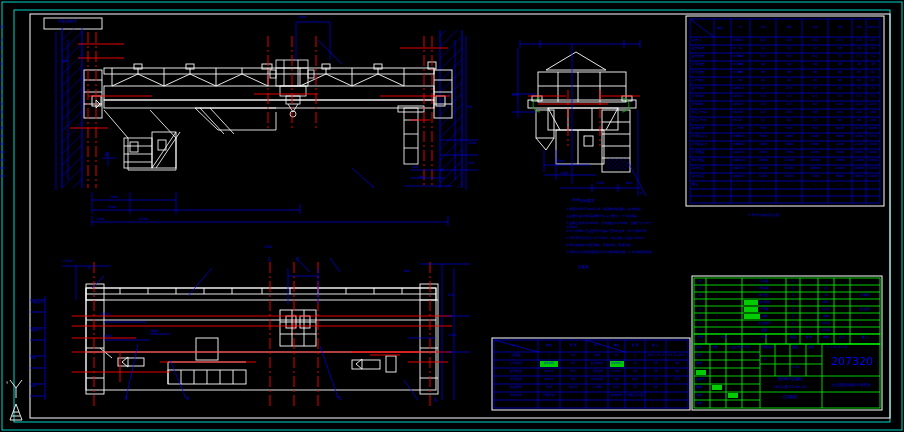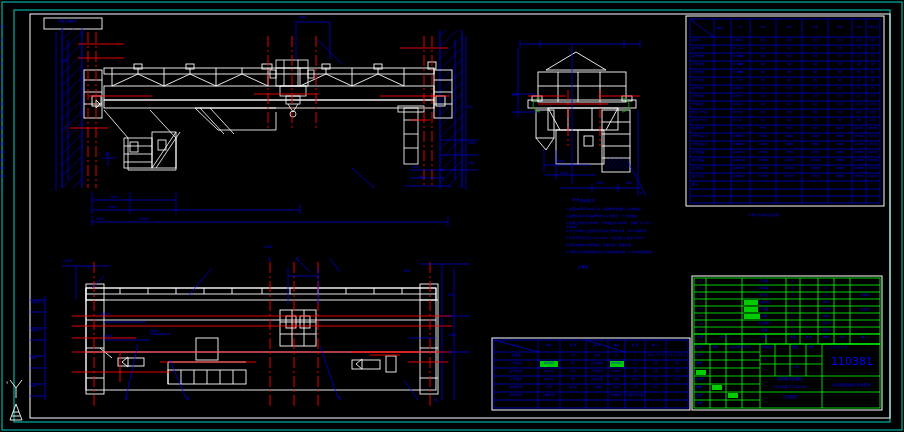--- a/index.html
+++ b/index.html
@@ -578,21 +578,21 @@
 <div class="lbl tiny" style="left:748px;top:214px;">※ 用户可根据需要选配</div>
 
 <div class="lbl tiny2" style="left:580px;top:200px;">技术要求</div>
 <div id="notes-list"></div>
 <div class="lbl tiny2" style="left:578px;top:266px;">起重量</div>
 
 <div id="param-body"></div>
 
 <div id="bom-body"></div>
 
-<div class="lbl huge" style="left:852px;top:356px;transform:translateX(-50%);">110381</div>
+<div class="lbl huge" style="left:852px;top:356px;transform:translateX(-50%);">207320</div>
 <div class="lbl tiny2 ctr" style="left:790px;top:378px;">通用桥式起重机</div>
 <div class="lbl tiny2 ctr" style="left:790px;top:386px;">10t 跨度 22.5m A5</div>
 <div class="lbl tiny2 ctr" style="left:790px;top:396px;">总装配图</div>
 <div class="lbl tiny2 ctr" style="left:851px;top:384px;">大连重型机械设计研究院</div>
 
 <div class="lbl tiny" style="left:696px;top:346px;">标记</div>
 <div class="lbl tiny" style="left:712px;top:346px;">处数</div>
 <div class="lbl tiny" style="left:728px;top:346px;">更改文件号</div>
 <div class="lbl tiny" style="left:744px;top:346px;">签名</div>
 <div class="lbl tiny" style="left:762px;top:346px;">阶段标记</div>

